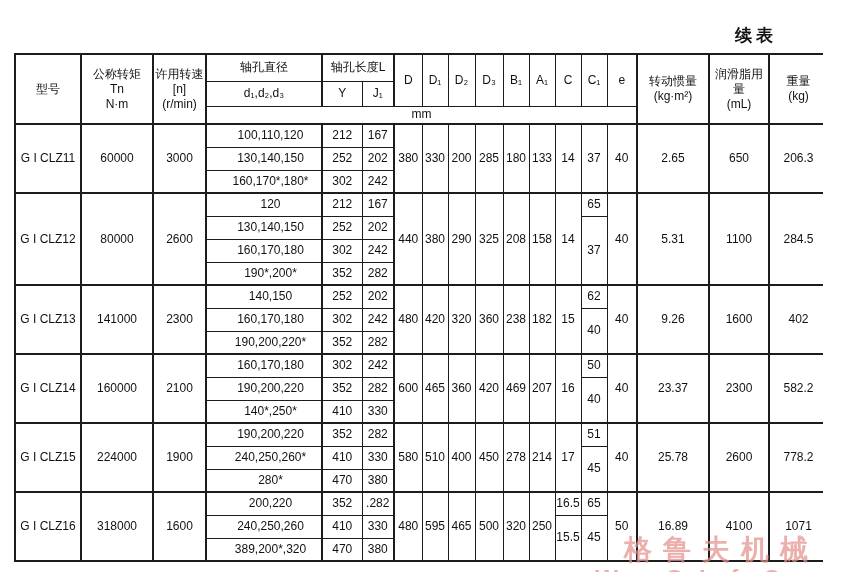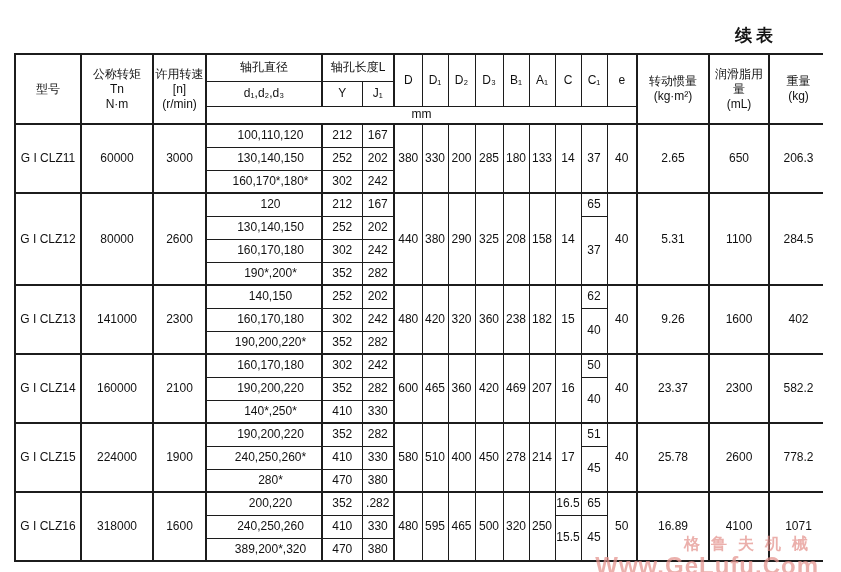--- a/index.html
+++ b/index.html
@@ -33,21 +33,21 @@
   td.l2 { border-left-width:2px; }
   tr.gt > td { border-top-width:2px; }
   tr.h1 { height:27px; } tr.h2 { height:25px; } tr.h3 { height:18px; }
   tr.dr { height:23px; }
 
   .watermark {
     position:absolute; top:527px; right:4px;
     text-align:right; color:#e4928d; opacity:.72;
     pointer-events:none; line-height:1.1;
   }
-  .wm1 { font-size:16px; font-weight:bold; letter-spacing:11px; }
+  .wm1 { font-size:28px; font-weight:bold; letter-spacing:11px; }
   .wm2 { font-size:24px; font-weight:bold; letter-spacing:1px; }
 </style>
 </head>
 <body>
 
 <div class="page">
 
   <div class="cont-title">续表</div>
 
   <table class="spec">

